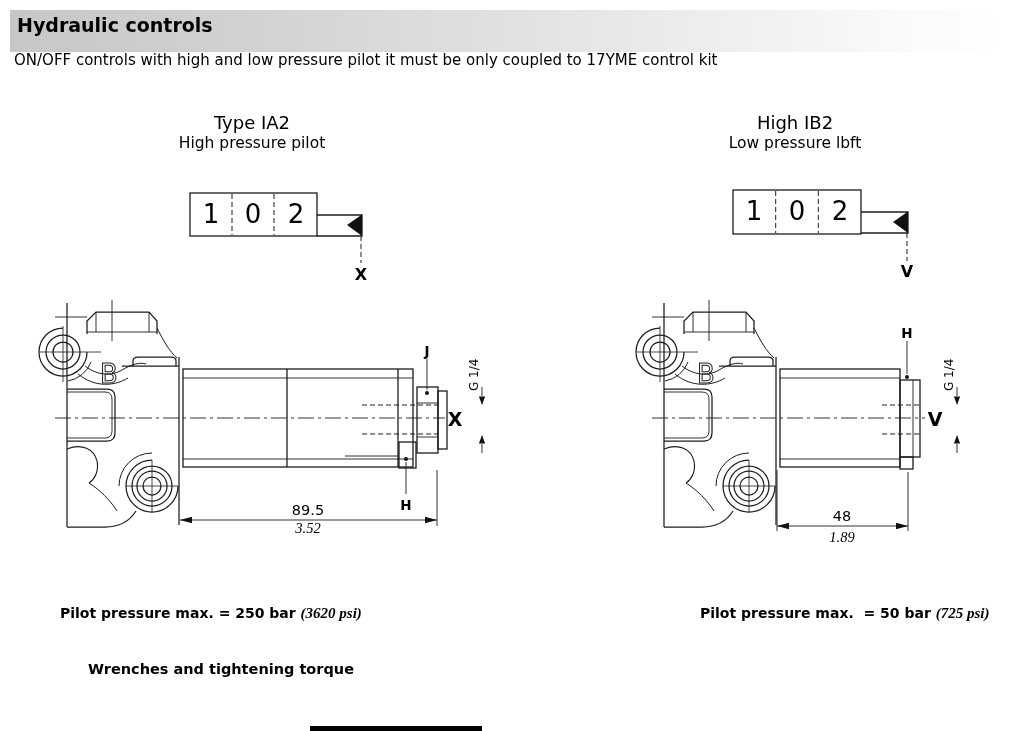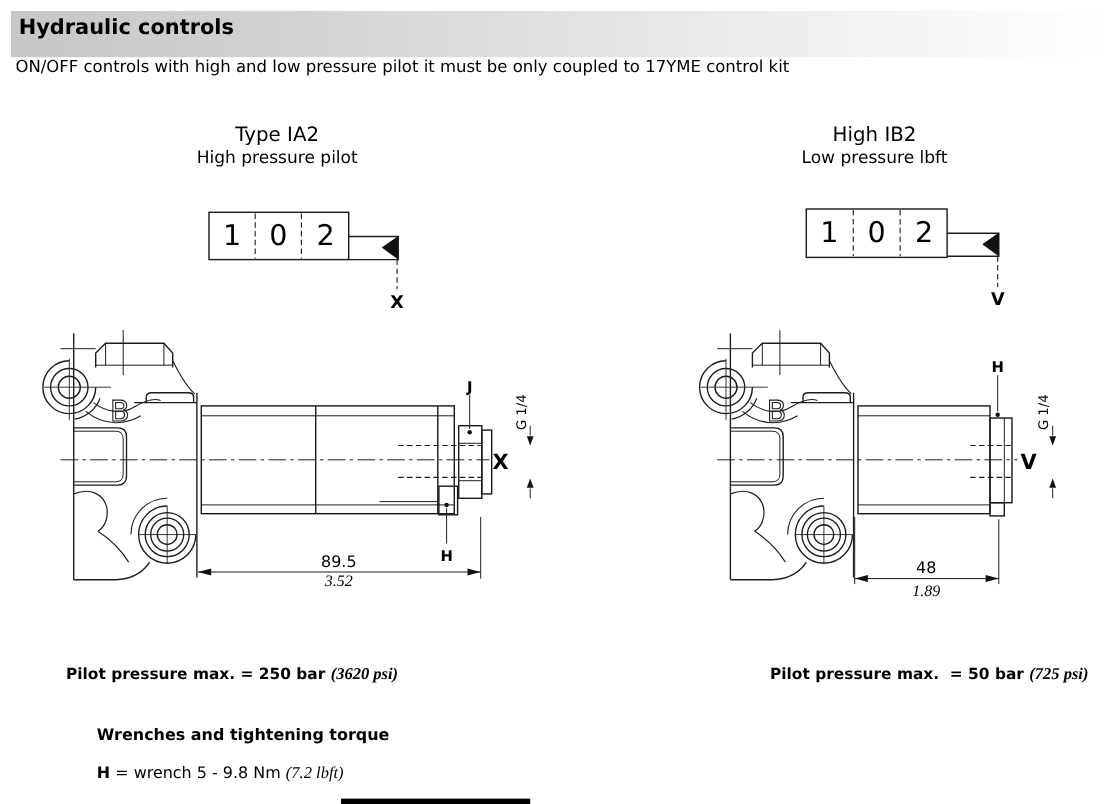--- a/index.html
+++ b/index.html
@@ -15,21 +15,21 @@
     font-size:19px; font-weight:bold; line-height:30px; padding-left:7px; display:block;
   }
   .intro { position:absolute; left:14px; top:51px; font-size:15px; }
   .type-title { position:absolute; width:220px; text-align:center; font-size:18px; font-weight:normal; top:112px; }
   .type-sub   { position:absolute; width:220px; text-align:center; font-size:15.5px; top:134px; }
   .tt-left  { left:142px; }  .tt-right { left:685px; }
   .pressure { position:absolute; top:605px; font-size:14px; white-space:pre-wrap;font-weight:bold; }
   .pr-left  { left:60px; }   .pr-right { left:655px;margin-left:45px; }
   .imp { font-family:"Liberation Serif","DejaVu Serif",serif; font-style:italic; font-size:15px; }
   .wrenches { position:absolute; left:88px; top:661px; font-size:14.5px; }
-  .wr-head { font-weight:bold; margin-bottom:16px; }
+  .wr-head { font-weight:bold; margin-bottom:0; }
   .wr-row  { line-height:20px; }
   .wr-key  { font-weight:bold; }
   .footer-bar { position:absolute; left:310px; top:726px; width:172px; height:5px; background:#000; }
 
   
   svg { position:absolute; left:0; top:0; }
   .ln   { stroke:#1c1c1c; fill:none; stroke-width:1.3; }
   .thin { stroke-width:0.9; }
   .dash { stroke:#1c1c1c; fill:none; stroke-width:1; stroke-dasharray:5 3; }
   .cl   { stroke:#1c1c1c; fill:none; stroke-width:0.9; stroke-dasharray:16 4 3 4; }
@@ -203,18 +203,17 @@
       </g>
     </g>
   </svg>
 
   <div class="pressure pr-left"><span>Pilot pressure max. = 250 bar</span> <span class="imp">(3620 psi)</span></div>
 
   <div class="pressure pr-right"><span>Pilot pressure max.  = 50 bar</span> <span class="imp">(725 psi)</span></div>
 
   <div class="wrenches">
     <div class="wr-head">Wrenches and tightening torque</div>
-    <div class="wr-row"><span class="wr-key">H</span> <span>= wrench 5 - 9.8 Nm</span> <span class="imp">(7.2 lbft)</span></div>
   </div>
 
   <div class="footer-bar"></div>
 
 </div>
 
 </body></html>

